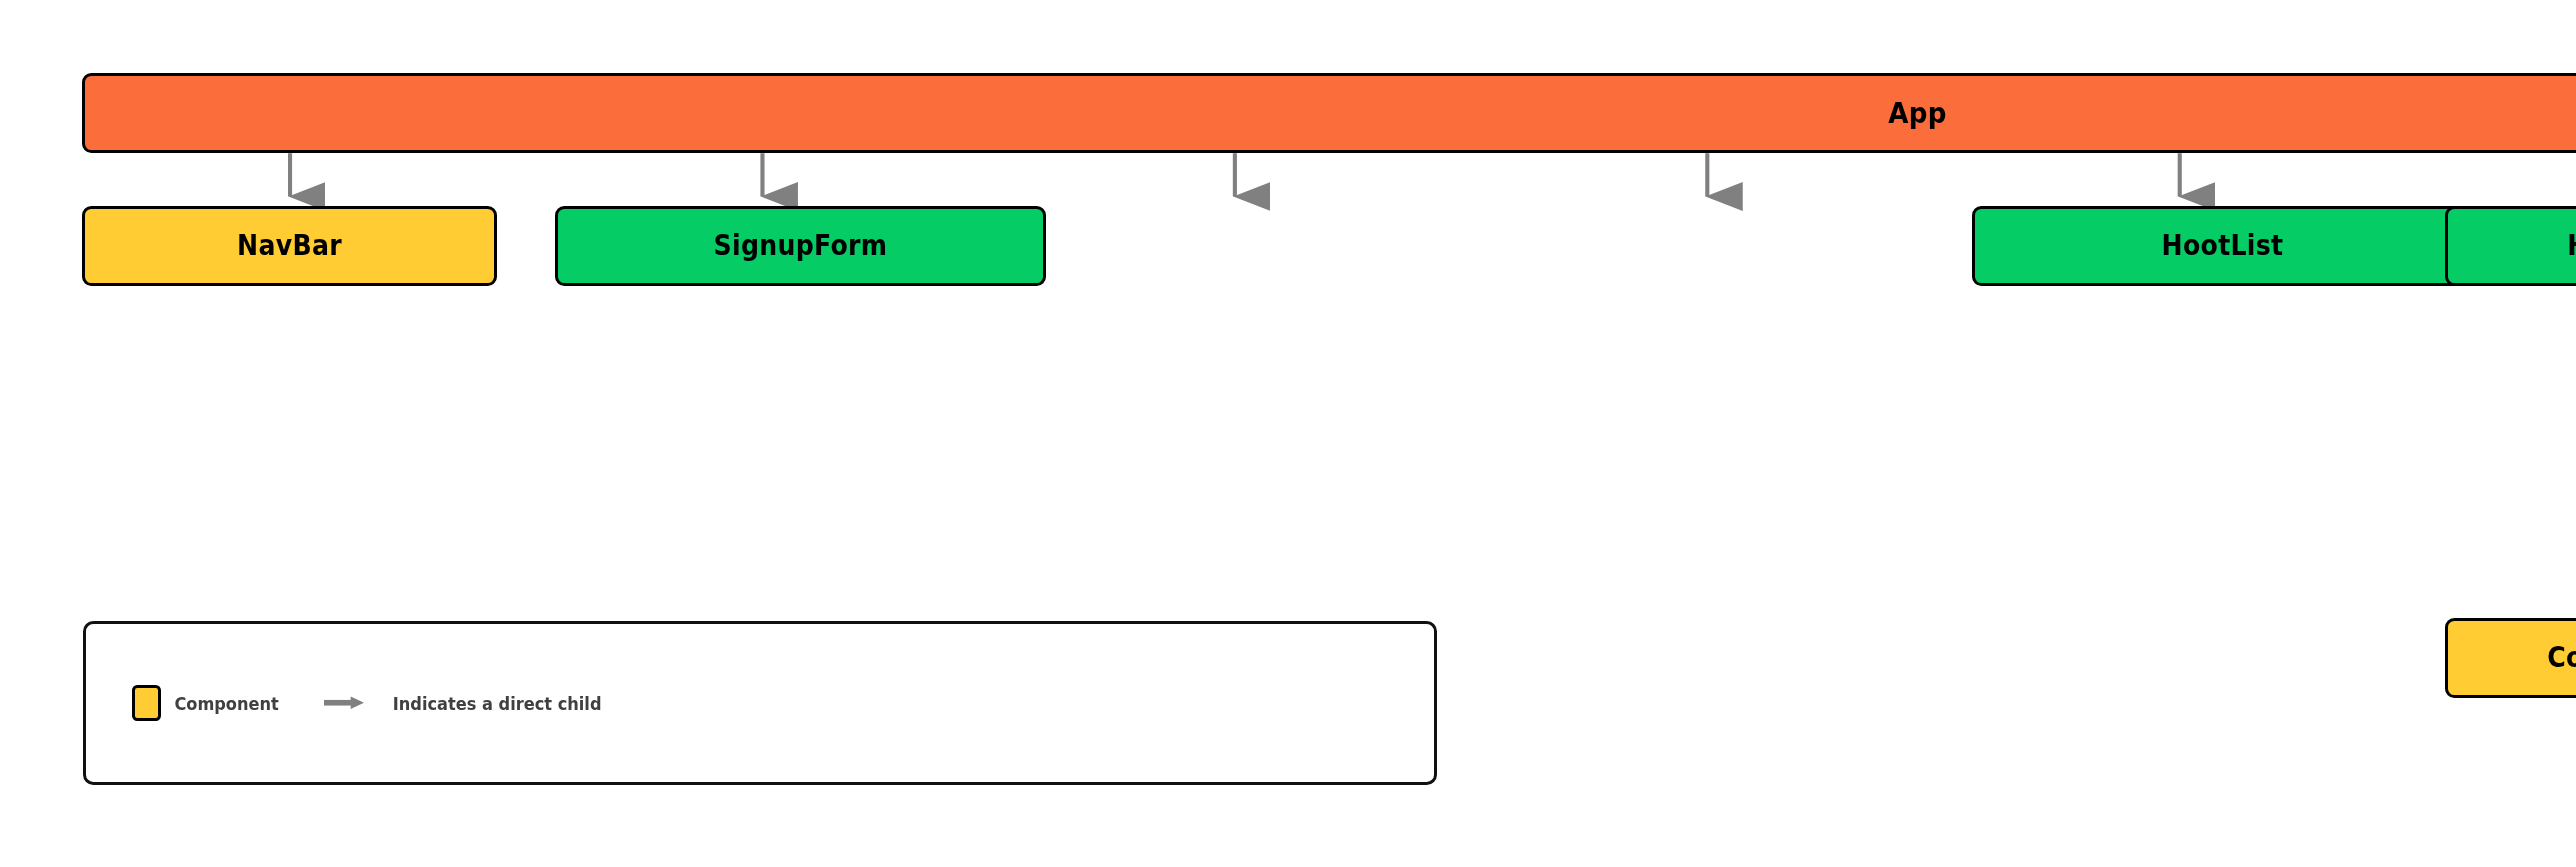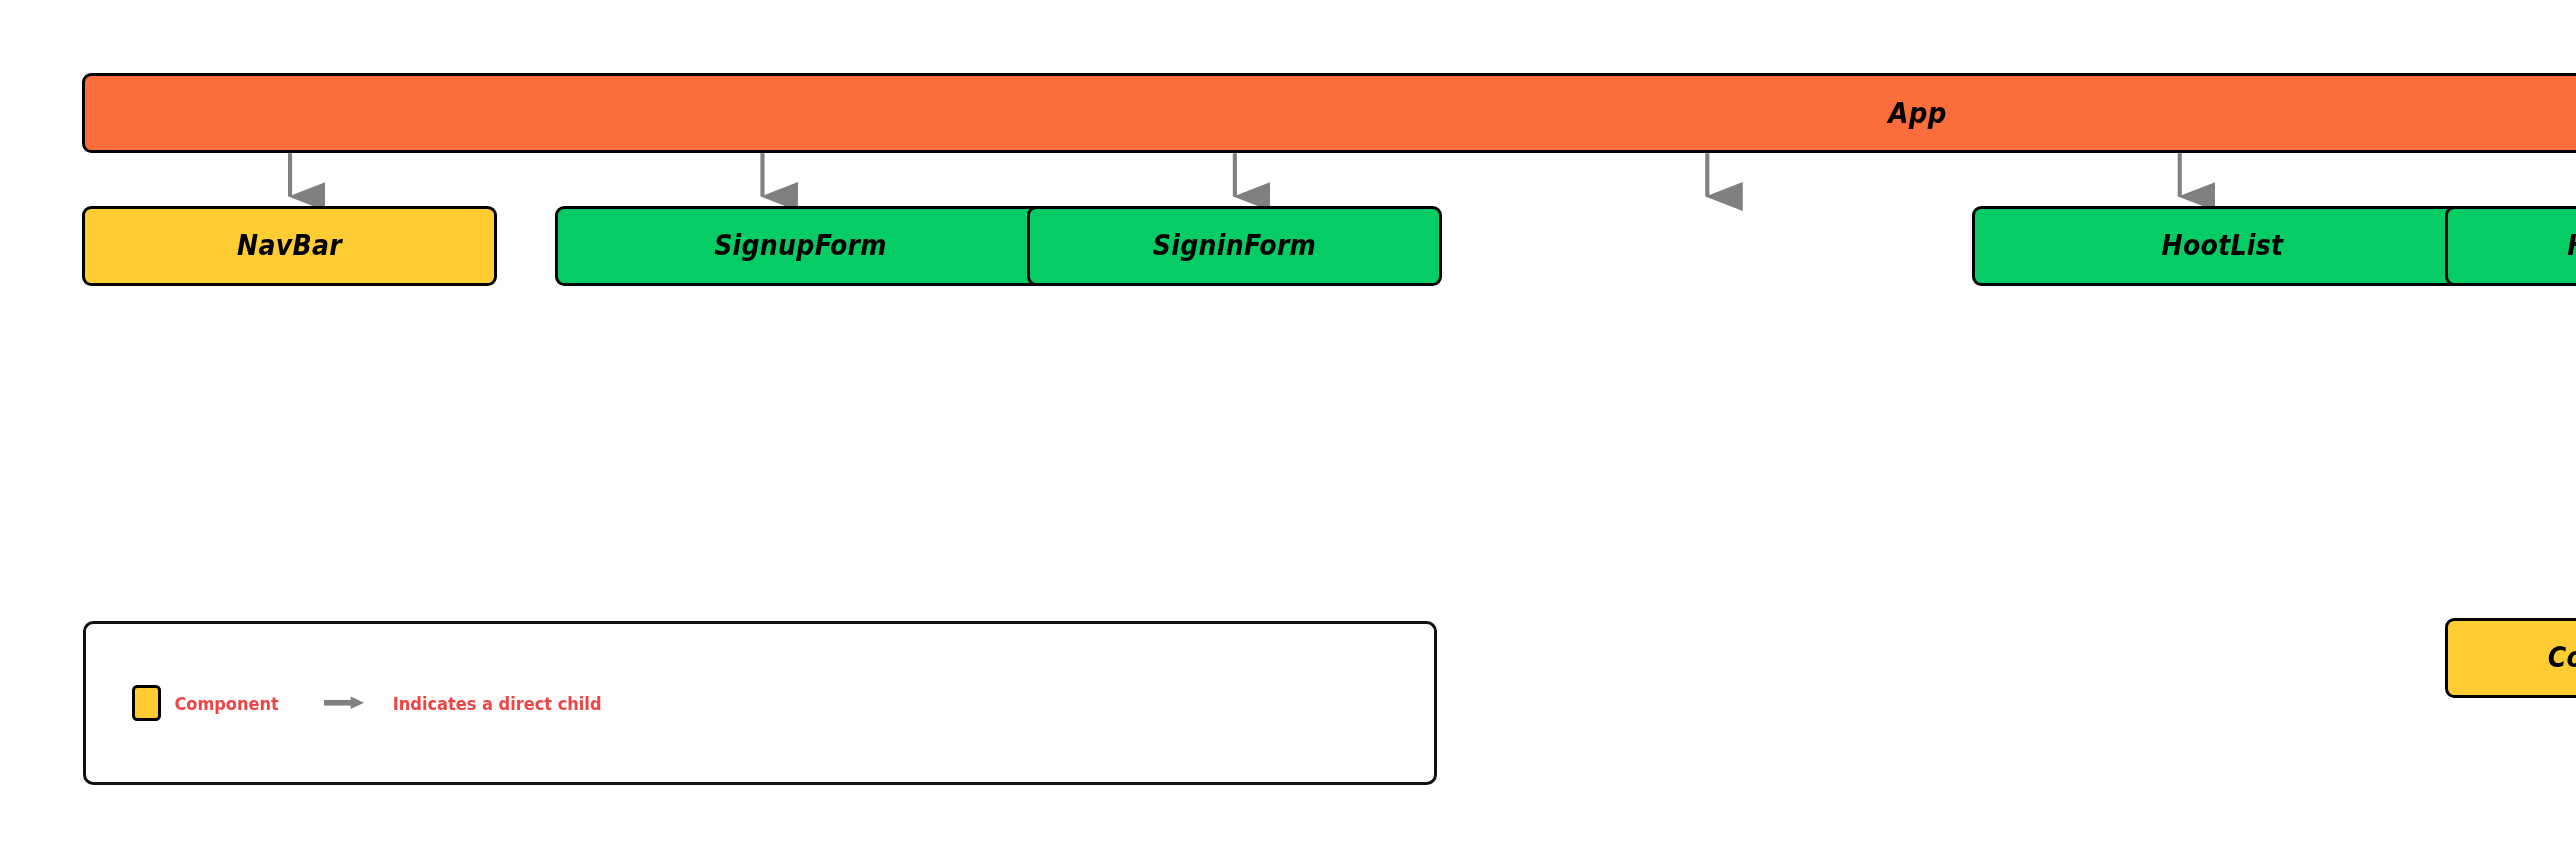--- a/index.html
+++ b/index.html
@@ -46,21 +46,20 @@
     font-family: "DejaVu Sans", sans-serif;
     font-weight: bold;
     font-stretch: condensed;
     letter-spacing: 0.3px;
     line-height: 1.12;
   }
   .node .node-title {
     font-size: 28px;
     font-weight: bold;
     white-space: nowrap;
-    font-style: italic;
   }
 
   .fill-orange { background: #FB6D3A; }
   .fill-green  { background: #06CC66; }
   .fill-yellow { background: #FFCC33; }
 
   
   #node-app {
     left: 82px;
     top: 73px;
@@ -96,21 +95,21 @@
     border: 3.1px solid #000000;
     border-radius: 5.2px;
     box-sizing: border-box;
     flex: 0 0 auto;
   }
   .legend-label {
     font-family: "DejaVu Sans", sans-serif;
     font-weight: bold;
     font-stretch: condensed;
     font-size: 18px;
-    color: #ef4444;
+    color: #404040;
     margin-left: 13.4px;
   }
   .legend-arrow {
     flex: 0 0 auto;
     width: 42px;
     height: 17.5px;
     display: block;
   }
   .legend-entry.arrow-entry .legend-label { margin-left: 28px; }
 </style>
@@ -150,23 +149,20 @@
   </div>
 
   <div class="node fill-yellow" style="left:82px; top:206px; width:415px; height:80px;">
     <span class="node-title">NavBar</span>
   </div>
 
   <div class="node fill-green" style="left:555px; top:206px; width:491px; height:80px;">
     <span class="node-title">SignupForm</span>
   </div>
 
-  <div class="node fill-green" style="left:1027px; top:206px; width:415px; height:80px;">
-    <span class="node-title">SigninForm</span>
-  </div>
 
 
   <div class="node fill-green" style="left:1972px; top:206px; width:501px; height:80px;">
     <span class="node-title">HootList</span>
   </div>
 
   <div class="node fill-green" style="left:2445px; top:206px; width:415px; height:80px;">
     <span class="node-title">HootDetails</span>
   </div>
 

